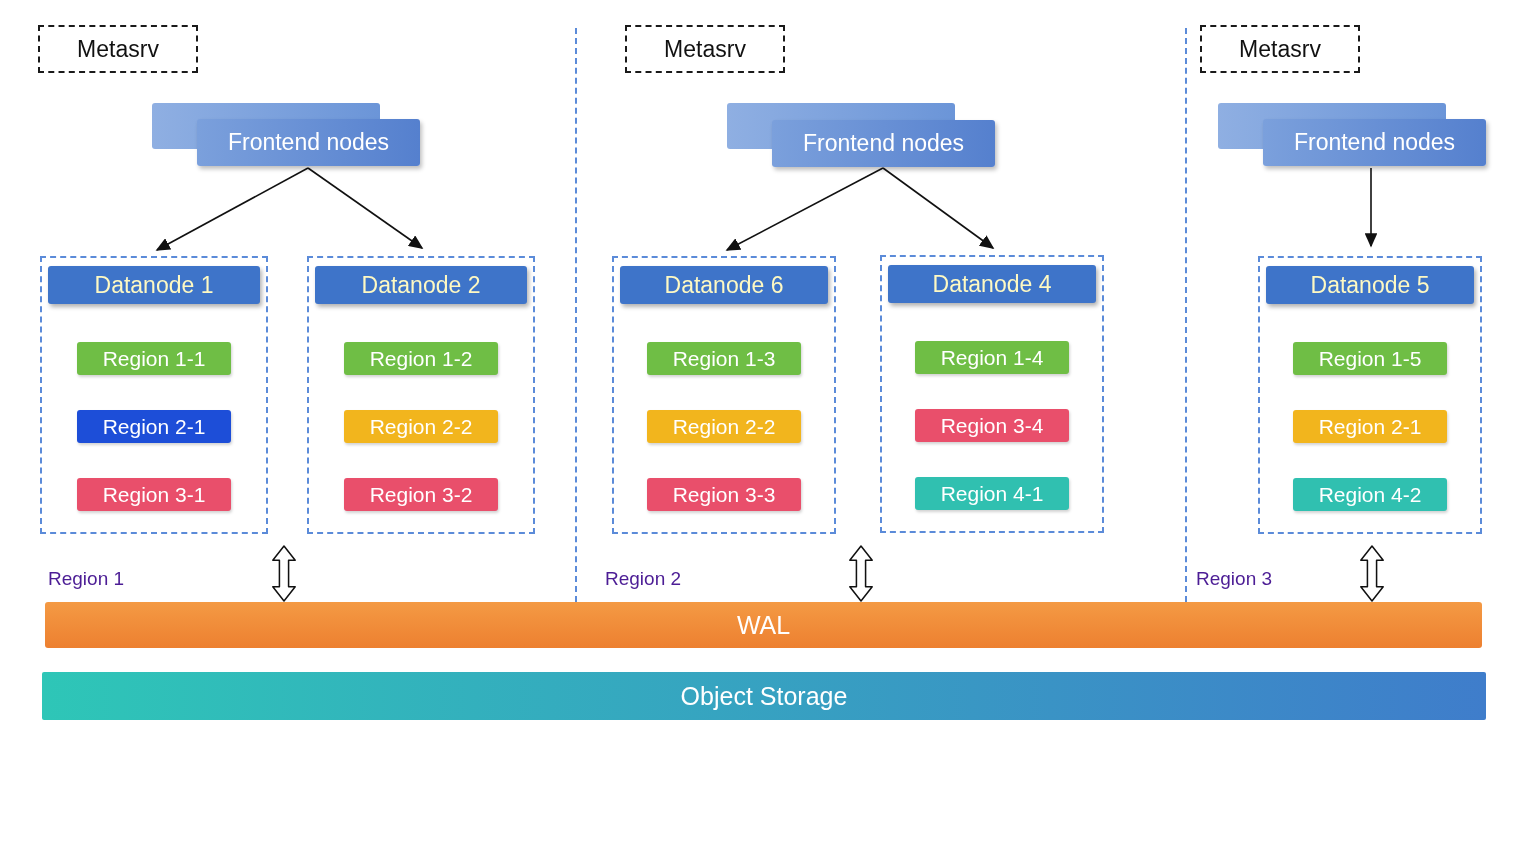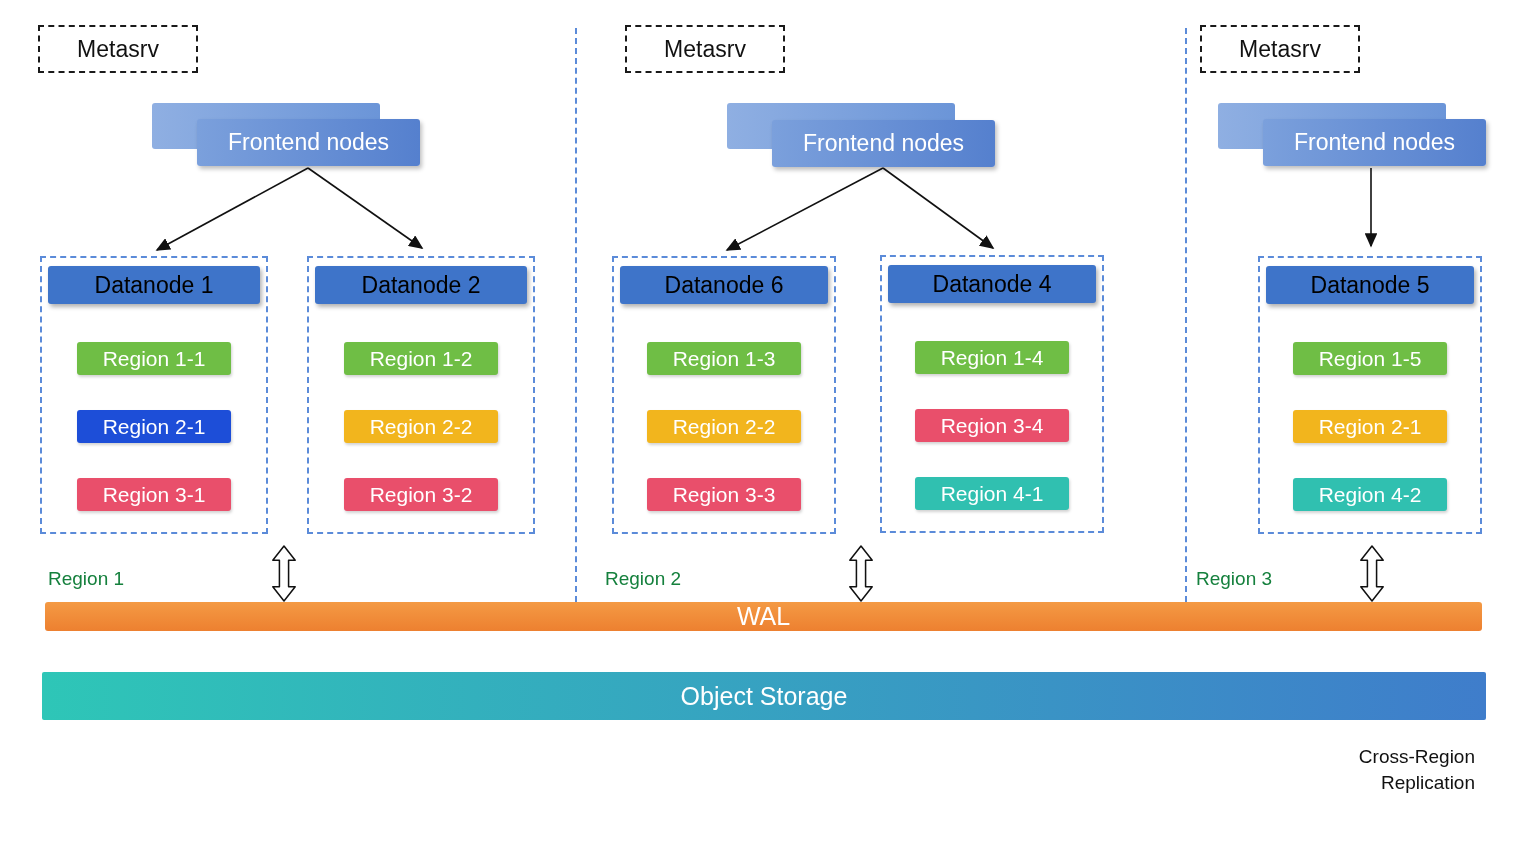--- a/index.html
+++ b/index.html
@@ -89,60 +89,60 @@
   .datanode.dn5 { left: 1258px; top: 256px; width: 224px; }
 
   .dn-header {
     margin: 8px 6px 0 6px;
     height: 38px;
     line-height: 38px;
     text-align: center;
     border-radius: 3px;
     background: #3e74c9;
     box-shadow: 2px 3px 4px rgba(0,0,0,0.3);
-    color: #000000;
+    color: #fef9c3;
     font-size: 23px;
   }
   .chip {
     display: block;
     width: max-content;
     margin: 35px auto 0 auto;
     height: 33px;
     line-height: 33px;
     padding: 0 26px;
     border-radius: 3px;
     color: #ffffff;
     font-size: 21px;
     box-shadow: 1px 2px 3px rgba(0,0,0,0.18);
   }
   .chip.first { margin-top: 38px; }
 
   
   .region-label {
     position: absolute;
     font-size: 19px;
-    color: #15803d;
+    color: #4c1d95;
   }
   .region-label.r1 { left: 48px;   top: 568px; }
   .region-label.r2 { left: 585px;  top: 568px; margin-left: 20px; }
   .region-label.r3 { left: 1196px; top: 568px; }
 
   
   .dbl-arrow { position: absolute; }
   .dbl-arrow.d1 { left: 271px;  top: 545px; }
   .dbl-arrow.d2 { left: 848px;  top: 545px; }
   .dbl-arrow.d3 { left: 1359px; top: 545px; }
 
   
   .wal-bar {
     position: absolute;
     left: 45px;
     top: 602px;
     width: 1437px;
-    height: 29px;
+    height: 46px;
     border-radius: 3px;
     background: linear-gradient(180deg, #f49a44, #ed8030);
     display: flex;
     align-items: center;
     justify-content: center;
     color: #ffffff;
     font-size: 25px;
     font-weight: 500;
   }
 
@@ -271,18 +271,14 @@
     <path d="M12 1 L23 15 L16.5 15 L16.5 41 L23 41 L12 55 L1 41 L7.5 41 L7.5 15 L1 15 Z" fill="#ffffff" stroke="#111" stroke-width="1.5" stroke-linejoin="round"></path>
   </svg>
   <svg class="dbl-arrow d3" width="26" height="57" viewBox="0 0 24 56">
     <path d="M12 1 L23 15 L16.5 15 L16.5 41 L23 41 L12 55 L1 41 L7.5 41 L7.5 15 L1 15 Z" fill="#ffffff" stroke="#111" stroke-width="1.5" stroke-linejoin="round"></path>
   </svg>
 
   <div class="wal-bar">WAL</div>
 
   <div class="storage-bar">Object Storage</div>
 
-  <div class="cross-note">
-    <div>Cross-Region</div>
-    <div>Replication</div>
-  </div>
 
 </div>
 
 </body></html>

